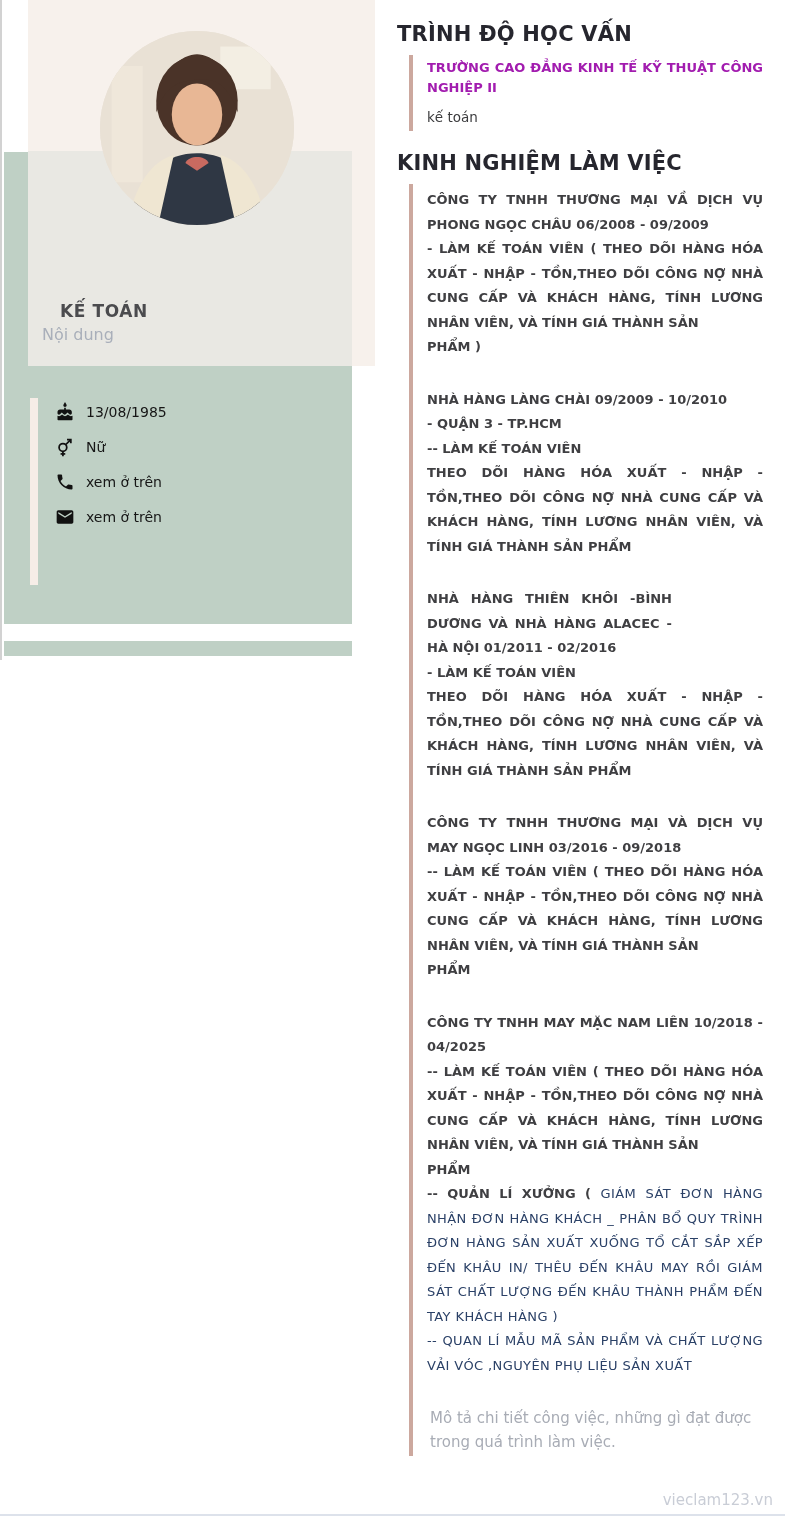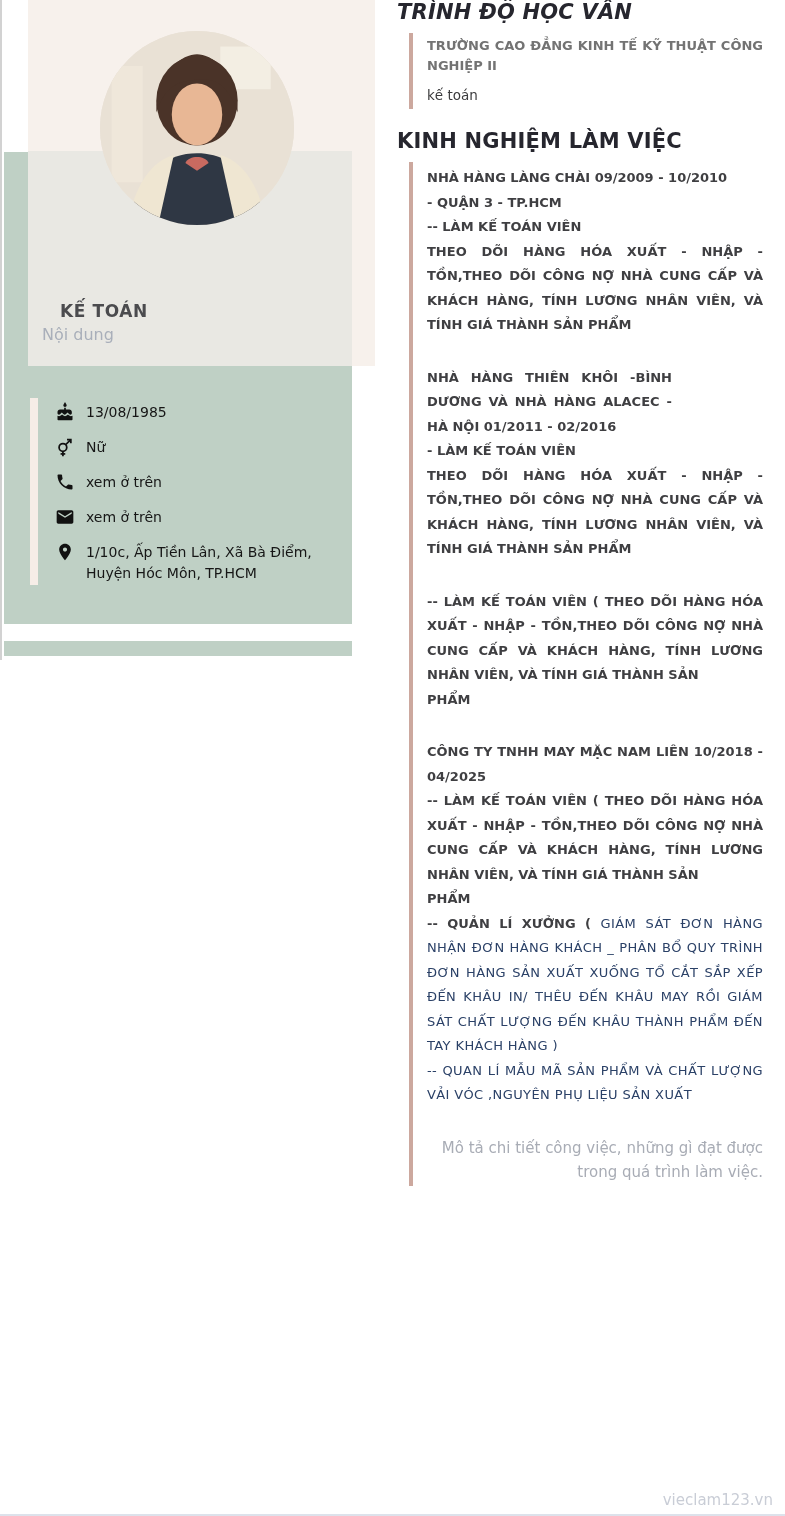--- a/index.html
+++ b/index.html
@@ -24,36 +24,36 @@
   .contact{position:absolute;left:30px;top:397px;width:310px;}
   .contact-bar{position:absolute;left:0;top:1px;width:8px;height:187px;background:var(--contact_bar,#f6ede7);}
   .c-list{margin-left:25px;padding-top:5px;}
   .c-row{display:flex;align-items:flex-start;min-height:35px;}
   .c-icon{width:20px;height:20px;flex:0 0 20px;margin-right:11px;margin-top:0;}
   .c-icon svg{display:block;width:20px;height:20px;}
   .c-text{font-size:14px;line-height:21px;color:#161616;max-width:250px;margin-top:0;}
   
   .right{position:absolute;left:397px;top:0;width:366px;}
   .heading{margin:0;font-size:21px;font-weight:700;letter-spacing:0.2px;color:var(--heading_text,#26262e);}
-  .h-edu{font-style:italic;}
+  .h-edu{margin-top:22px;}
   .h-exp{margin-top:20px;}
   .edu-body{margin-top:9px;margin-left:12px;border-left:4px solid var(--accent_bar,#cca89e);padding:3px 0 4px 14px;}
-  .school{margin:0;font-size:13px;font-weight:700;line-height:20px;text-align:justify;color:#737373;}
+  .school{margin:0;font-size:13px;font-weight:700;line-height:20px;text-align:justify;color:#a21caf;}
   .plain{margin:0;font-size:13.5px;line-height:20px;color:#3b3b3d;}
   .plain.first{margin-top:9px;}
   .exp-body{margin-top:9px;margin-left:12px;border-left:4px solid var(--accent_bar,#cca89e);padding:4px 0 2px 14px;width:336px;}
   .exp-item{margin-bottom:28px;}
   .exp-title,.exp-desc{
     margin:0;font-size:13px;font-weight:700;line-height:24.5px;
     text-align:justify;white-space:pre-line;color:var(--body_text,#3f3f42);
   }
   .exp-title.narrow{width:245px;}
   .nowrap{white-space:nowrap;}
   .navy{color:var(--detail_navy,#2b4167);font-weight:400;letter-spacing:0.4px;}
-  .placeholder{margin:2px 0 0 0;padding-left:3px;font-size:15px;line-height:24px;color:var(--placeholder_text,#a8acb5);text-align:right;}
+  .placeholder{margin:2px 0 0 0;padding-left:3px;font-size:15px;line-height:24px;color:var(--placeholder_text,#a8acb5);}
   .watermark{position:absolute;right:12px;top:1491px;font-size:15px;color:var(--watermark_text,#c9cdd6);}
   .bottom-line{position:absolute;left:0;bottom:0;width:785px;height:2px;background:var(--divider,#dde2eb);}
 </style>
 </head>
 <body>
 
 <div class="page">
   <div class="edge-left"></div>
 
   <div class="block-cream"></div>
@@ -111,56 +111,54 @@
         <span class="c-text">xem ở trên</span>
       </div>
       <div class="c-row">
         <span class="c-icon">
           <svg viewBox="0 0 24 24">
               <path fill="#111" d="M20 4H4c-1.1 0-1.99.9-1.99 2L2 18c0 1.1.9 2 2 2h16c1.1 0 2-.9 2-2V6c0-1.1-.9-2-2-2zm0 4l-8 5-8-5V6l8 5 8-5v2z"></path>
             </svg>
         </span>
         <span class="c-text">xem ở trên</span>
       </div>
-      <div class="c-row">
-        <span class="c-icon">
-          <svg viewBox="0 0 24 24">
-              <path fill="#111" d="M12 2C8.13 2 5 5.13 5 9c0 5.25 7 13 7 13s7-7.75 7-13c0-3.87-3.13-7-7-7zm0 9.5c-1.38 0-2.5-1.12-2.5-2.5s1.12-2.5 2.5-2.5 2.5 1.12 2.5 2.5-1.12 2.5-2.5 2.5z"></path>
-            </svg>
-        </span>
-        <span class="c-text">1/10c, Ấp Tiền Lân, Xã Bà Điểm, Huyện Hóc Môn, TP.HCM</span>
-      </div>
     </div>
   </div>
 
   <div class="right">
     <h1 class="heading h-edu">TRÌNH ĐỘ HỌC VẤN</h1>
     <div class="edu-body">
       <p class="school">TRƯỜNG CAO ĐẲNG KINH TẾ KỸ THUẬT CÔNG NGHIỆP II</p>
       <p class="plain first">kế toán</p>
     </div>
 
     <h1 class="heading h-exp">KINH NGHIỆM LÀM VIỆC</h1>
     <div class="exp-body">
 
+      <div class="exp-item">
+        <p class="exp-title">CÔNG TY TNHH THƯƠNG MẠI VẦ DỊCH VỤ PHONG NGỌC CHÂU 06/2008 - 09/2009</p>
+        <p class="exp-desc">- LÀM KẾ TOÁN VIÊN ( THEO DÕI HÀNG HÓA XUẤT - NHẬP - TỒN,THEO DÕI CÔNG NỢ NHÀ CUNG CẤP VÀ KHÁCH HÀNG, TÍNH LƯƠNG NHÂN VIÊN, VÀ TÍNH GIÁ THÀNH SẢN
+PHẨM )</p>
+      </div>
 
       <div class="exp-item">
         <p class="exp-title"><span>NHÀ HÀNG LÀNG CHÀI 09/2009 - 10/2010</span>
 <span class="nowrap">- QUẬN 3 - TP.HCM</span></p>
         <p class="exp-desc">-- LÀM KẾ TOÁN VIÊN
 THEO DÕI HÀNG HÓA XUẤT - NHẬP - TỒN,THEO DÕI CÔNG NỢ NHÀ CUNG CẤP VÀ KHÁCH HÀNG, TÍNH LƯƠNG NHÂN VIÊN, VÀ TÍNH GIÁ THÀNH SẢN PHẨM</p>
       </div>
 
       <div class="exp-item">
         <p class="exp-title narrow">NHÀ HÀNG THIÊN KHÔI -BÌNH DƯƠNG VÀ NHÀ HÀNG ALACEC - HÀ NỘI 01/2011 - 02/2016</p>
         <p class="exp-desc">- LÀM KẾ TOÁN VIÊN
 THEO DÕI HÀNG HÓA XUẤT - NHẬP - TỒN,THEO DÕI CÔNG NỢ NHÀ CUNG CẤP VÀ KHÁCH HÀNG, TÍNH LƯƠNG NHÂN VIÊN, VÀ TÍNH GIÁ THÀNH SẢN PHẨM</p>
       </div>
 
       <div class="exp-item">
+        <p class="exp-title">CÔNG TY TNHH THƯƠNG MẠI VÀ DỊCH VỤ MAY NGỌC LINH 03/2016 - 09/2018</p>
         <p class="exp-desc">-- LÀM KẾ TOÁN VIÊN ( THEO DÕI HÀNG HÓA XUẤT - NHẬP - TỒN,THEO DÕI CÔNG NỢ NHÀ CUNG CẤP VÀ KHÁCH HÀNG, TÍNH LƯƠNG NHÂN VIÊN, VÀ TÍNH GIÁ THÀNH SẢN
 PHẨM</p>
       </div>
 
       <div class="exp-item">
         <p class="exp-title">CÔNG TY TNHH MAY MẶC NAM LIÊN 10/2018 - 04/2025</p>
         <p class="exp-desc">-- LÀM KẾ TOÁN VIÊN ( THEO DÕI HÀNG HÓA XUẤT - NHẬP - TỒN,THEO DÕI CÔNG NỢ NHÀ CUNG CẤP VÀ KHÁCH HÀNG, TÍNH LƯƠNG NHÂN VIÊN, VÀ TÍNH GIÁ THÀNH SẢN
 PHẨM</p>
         <p class="exp-desc"><span>-- QUẢN LÍ XƯỞNG ( </span><span class="navy">GIÁM SÁT ĐƠN HÀNG NHẬN ĐƠN HÀNG KHÁCH _ PHÂN BỔ QUY TRÌNH ĐƠN HÀNG SẢN XUẤT XUỐNG TỔ CẮT SẮP XẾP ĐẾN KHÂU IN/ THÊU ĐẾN KHÂU MAY RỒI GIÁM SÁT CHẤT LƯỢNG ĐẾN KHÂU THÀNH PHẨM ĐẾN TAY KHÁCH HÀNG )
 -- QUAN LÍ MẪU MÃ SẢN PHẨM VÀ CHẤT LƯỢNG VẢI VÓC ,NGUYÊN PHỤ LIỆU SẢN XUẤT</span></p>

